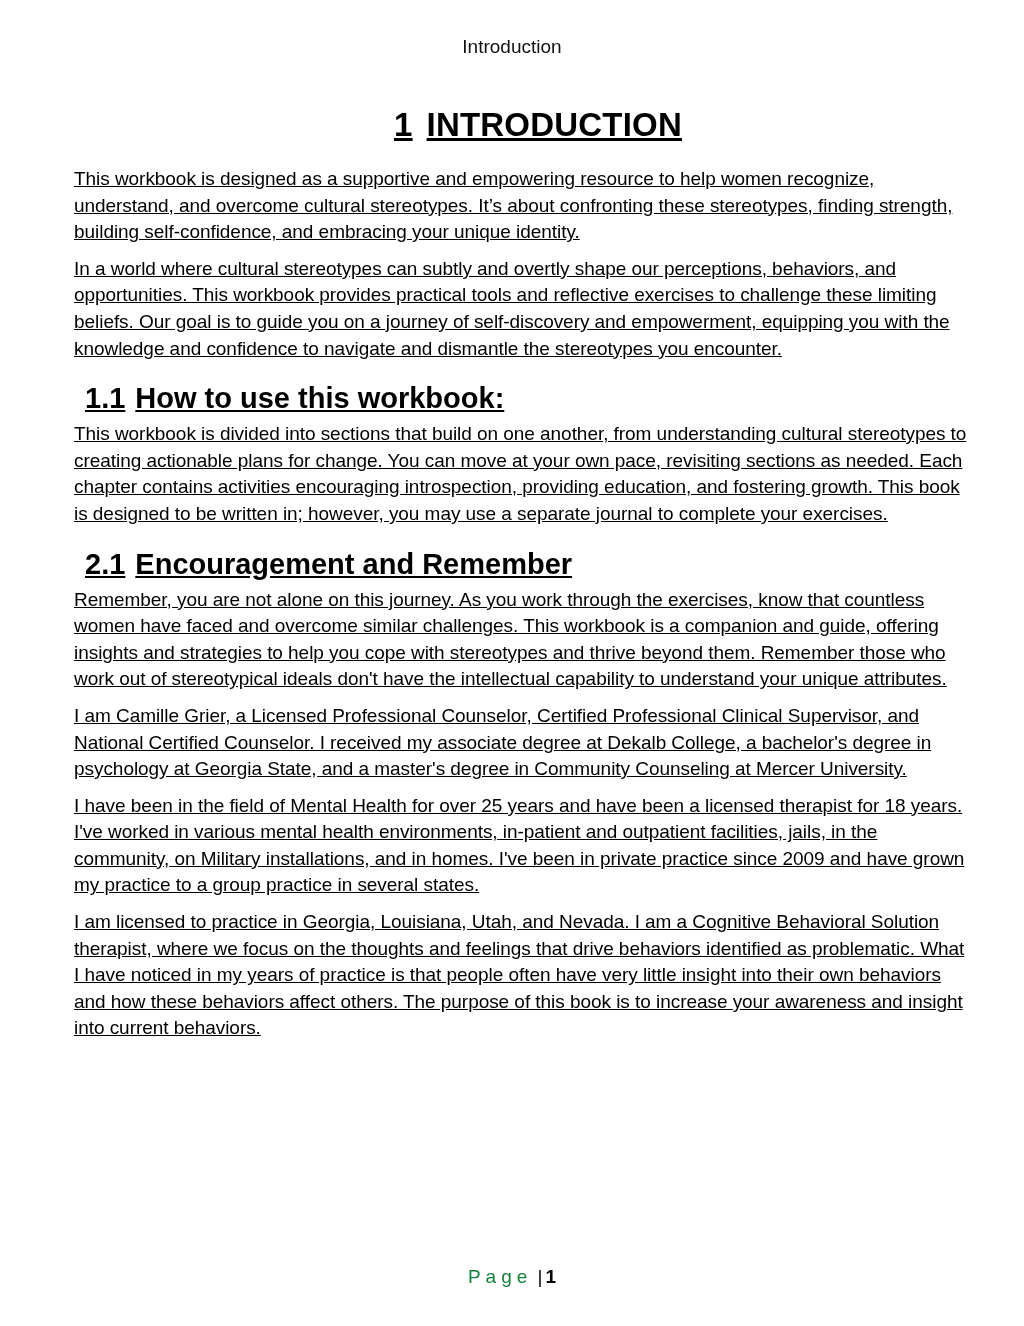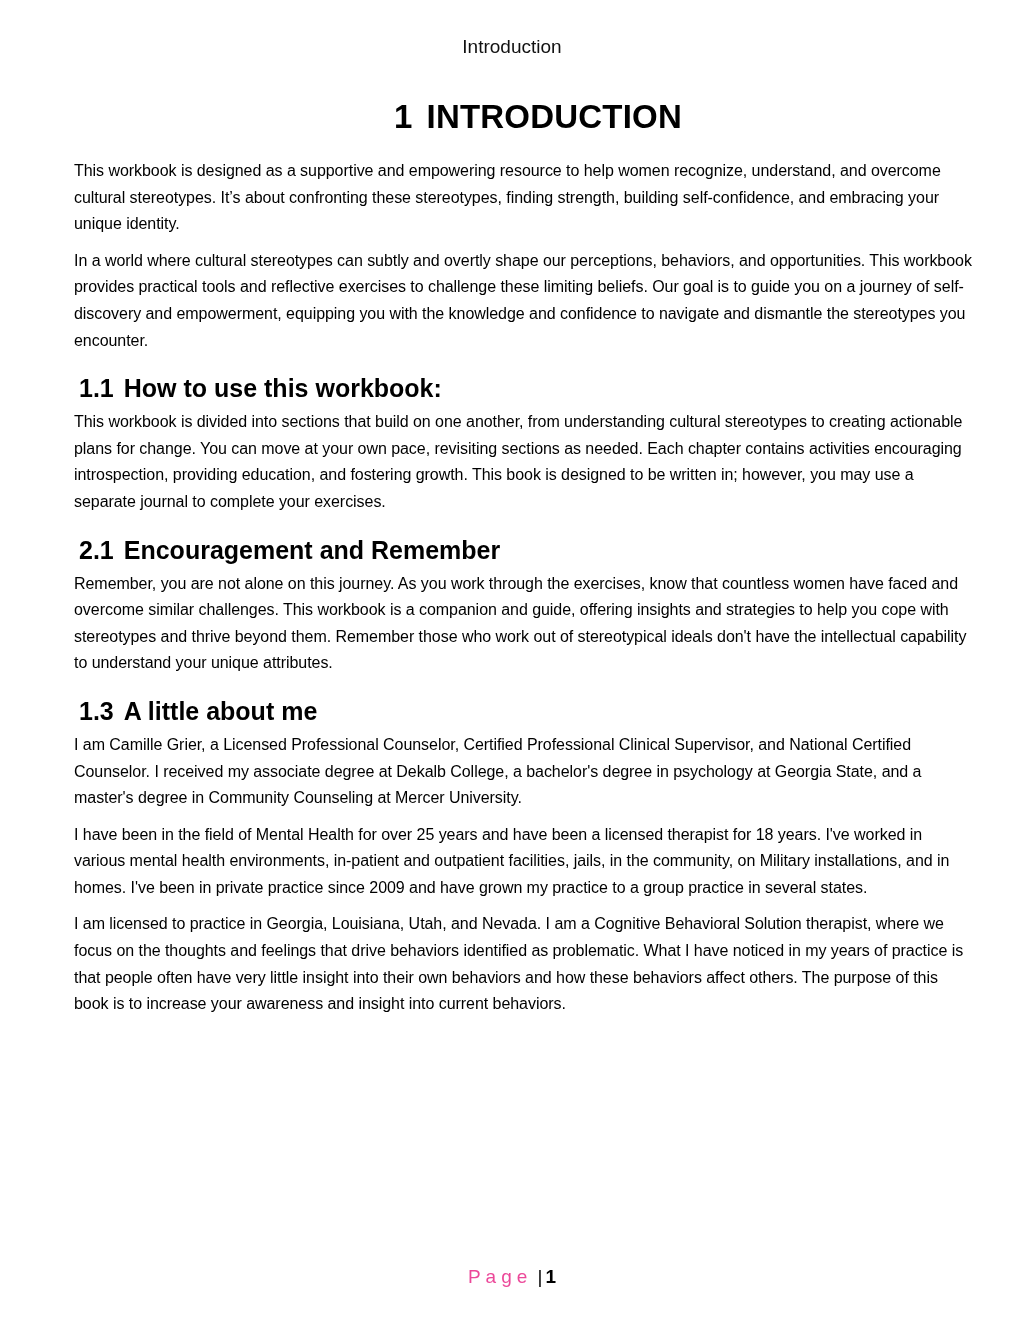--- a/index.html
+++ b/index.html
@@ -4,38 +4,38 @@
   <style>
     html, body { margin: 0; padding: 0; background: #ffffff; }
     body {
       width: 1024px; height: 1326px; position: relative; overflow: hidden;
       font-family: "Liberation Sans", sans-serif; color: #000;
     }
     .running-header {
       position: absolute; top: 36px; left: 0; width: 1024px; text-align: center;
       font-size: 19px; color: #111;
     }
-    .content { position: absolute; left: 74px; width: 900px; top: 98px; }
+    .content { position: absolute; left: 74px; width: 900px; top: 106px; text-decoration: underline; }
     h1 {
       text-align: center; font-size: 33px; font-weight: bold; margin: 0 0 22px 0;
       letter-spacing: 0.2px; padding-left: 28px;
     }
     h1 .num { margin-right: 14px; }
     h2 {
-      font-size: 25px; font-weight: bold; margin: 20px 0 6px 5px;
+      font-size: 29px; font-weight: bold; margin: 20px 0 6px 11px;
     }
     h2 .num { margin-right: 10px; }
     p {
-      font-size: 16px; line-height: 26.6px; margin: 0 0 10px 0; letter-spacing: -0.05px;
+      font-size: 19px; line-height: 26.6px; margin: 0 0 10px 0; letter-spacing: -0.05px;
     }
     .footer {
       position: absolute; top: 1266px; left: 0; width: 1024px; text-align: center;
       font-size: 19px;
     }
-    .footer .page-label { color: #ec4899; letter-spacing: 5px; }
+    .footer .page-label { color: #15803d; letter-spacing: 5px; }
     .footer .sep { color: #000; margin: 0 3px 0 0; }
     .footer .page-num { font-weight: bold; color: #000; }
   </style>
 </head>
 <body>
 
 <div class="running-header">Introduction</div>
 
 <div class="content">
   <h1>
@@ -53,23 +53,20 @@
   </section>
 
   <section>
     <h2>
       <span class="num">2.1</span><span>Encouragement and Remember</span>
     </h2>
     <p>Remember, you are not alone on this journey. As you work through the exercises, know that countless women have faced and overcome similar challenges. This workbook is a companion and guide, offering insights and strategies to help you cope with stereotypes and thrive beyond them. Remember those who work out of stereotypical ideals don't have the intellectual capability to understand your unique attributes.</p>
   </section>
 
   <section>
-    <h2>
-      <span class="num">1.3</span><span>A little about me</span>
-    </h2>
     <p>I am Camille Grier, a Licensed Professional Counselor, Certified Professional Clinical Supervisor, and National Certified Counselor. I received my associate degree at Dekalb College, a bachelor's degree in psychology at Georgia State, and a master's degree in Community Counseling at Mercer University.</p>
     <p>I have been in the field of Mental Health for over 25 years and have been a licensed therapist for 18 years. I've worked in various mental health environments, in-patient and outpatient facilities, jails, in the community, on Military installations, and in homes. I've been in private practice since 2009 and have grown my practice to a group practice in several states.</p>
     <p>I am licensed to practice in Georgia, Louisiana, Utah, and Nevada. I am a Cognitive Behavioral Solution therapist, where we focus on the thoughts and feelings that drive behaviors identified as problematic. What I have noticed in my years of practice is that people often have very little insight into their own behaviors and how these behaviors affect others. The purpose of this book is to increase your awareness and insight into current behaviors.</p>
   </section>
 </div>
 
 <div class="footer">
   <span class="page-label">Page</span>
   <span class="sep">|</span><span class="page-num">1</span>
 </div>

